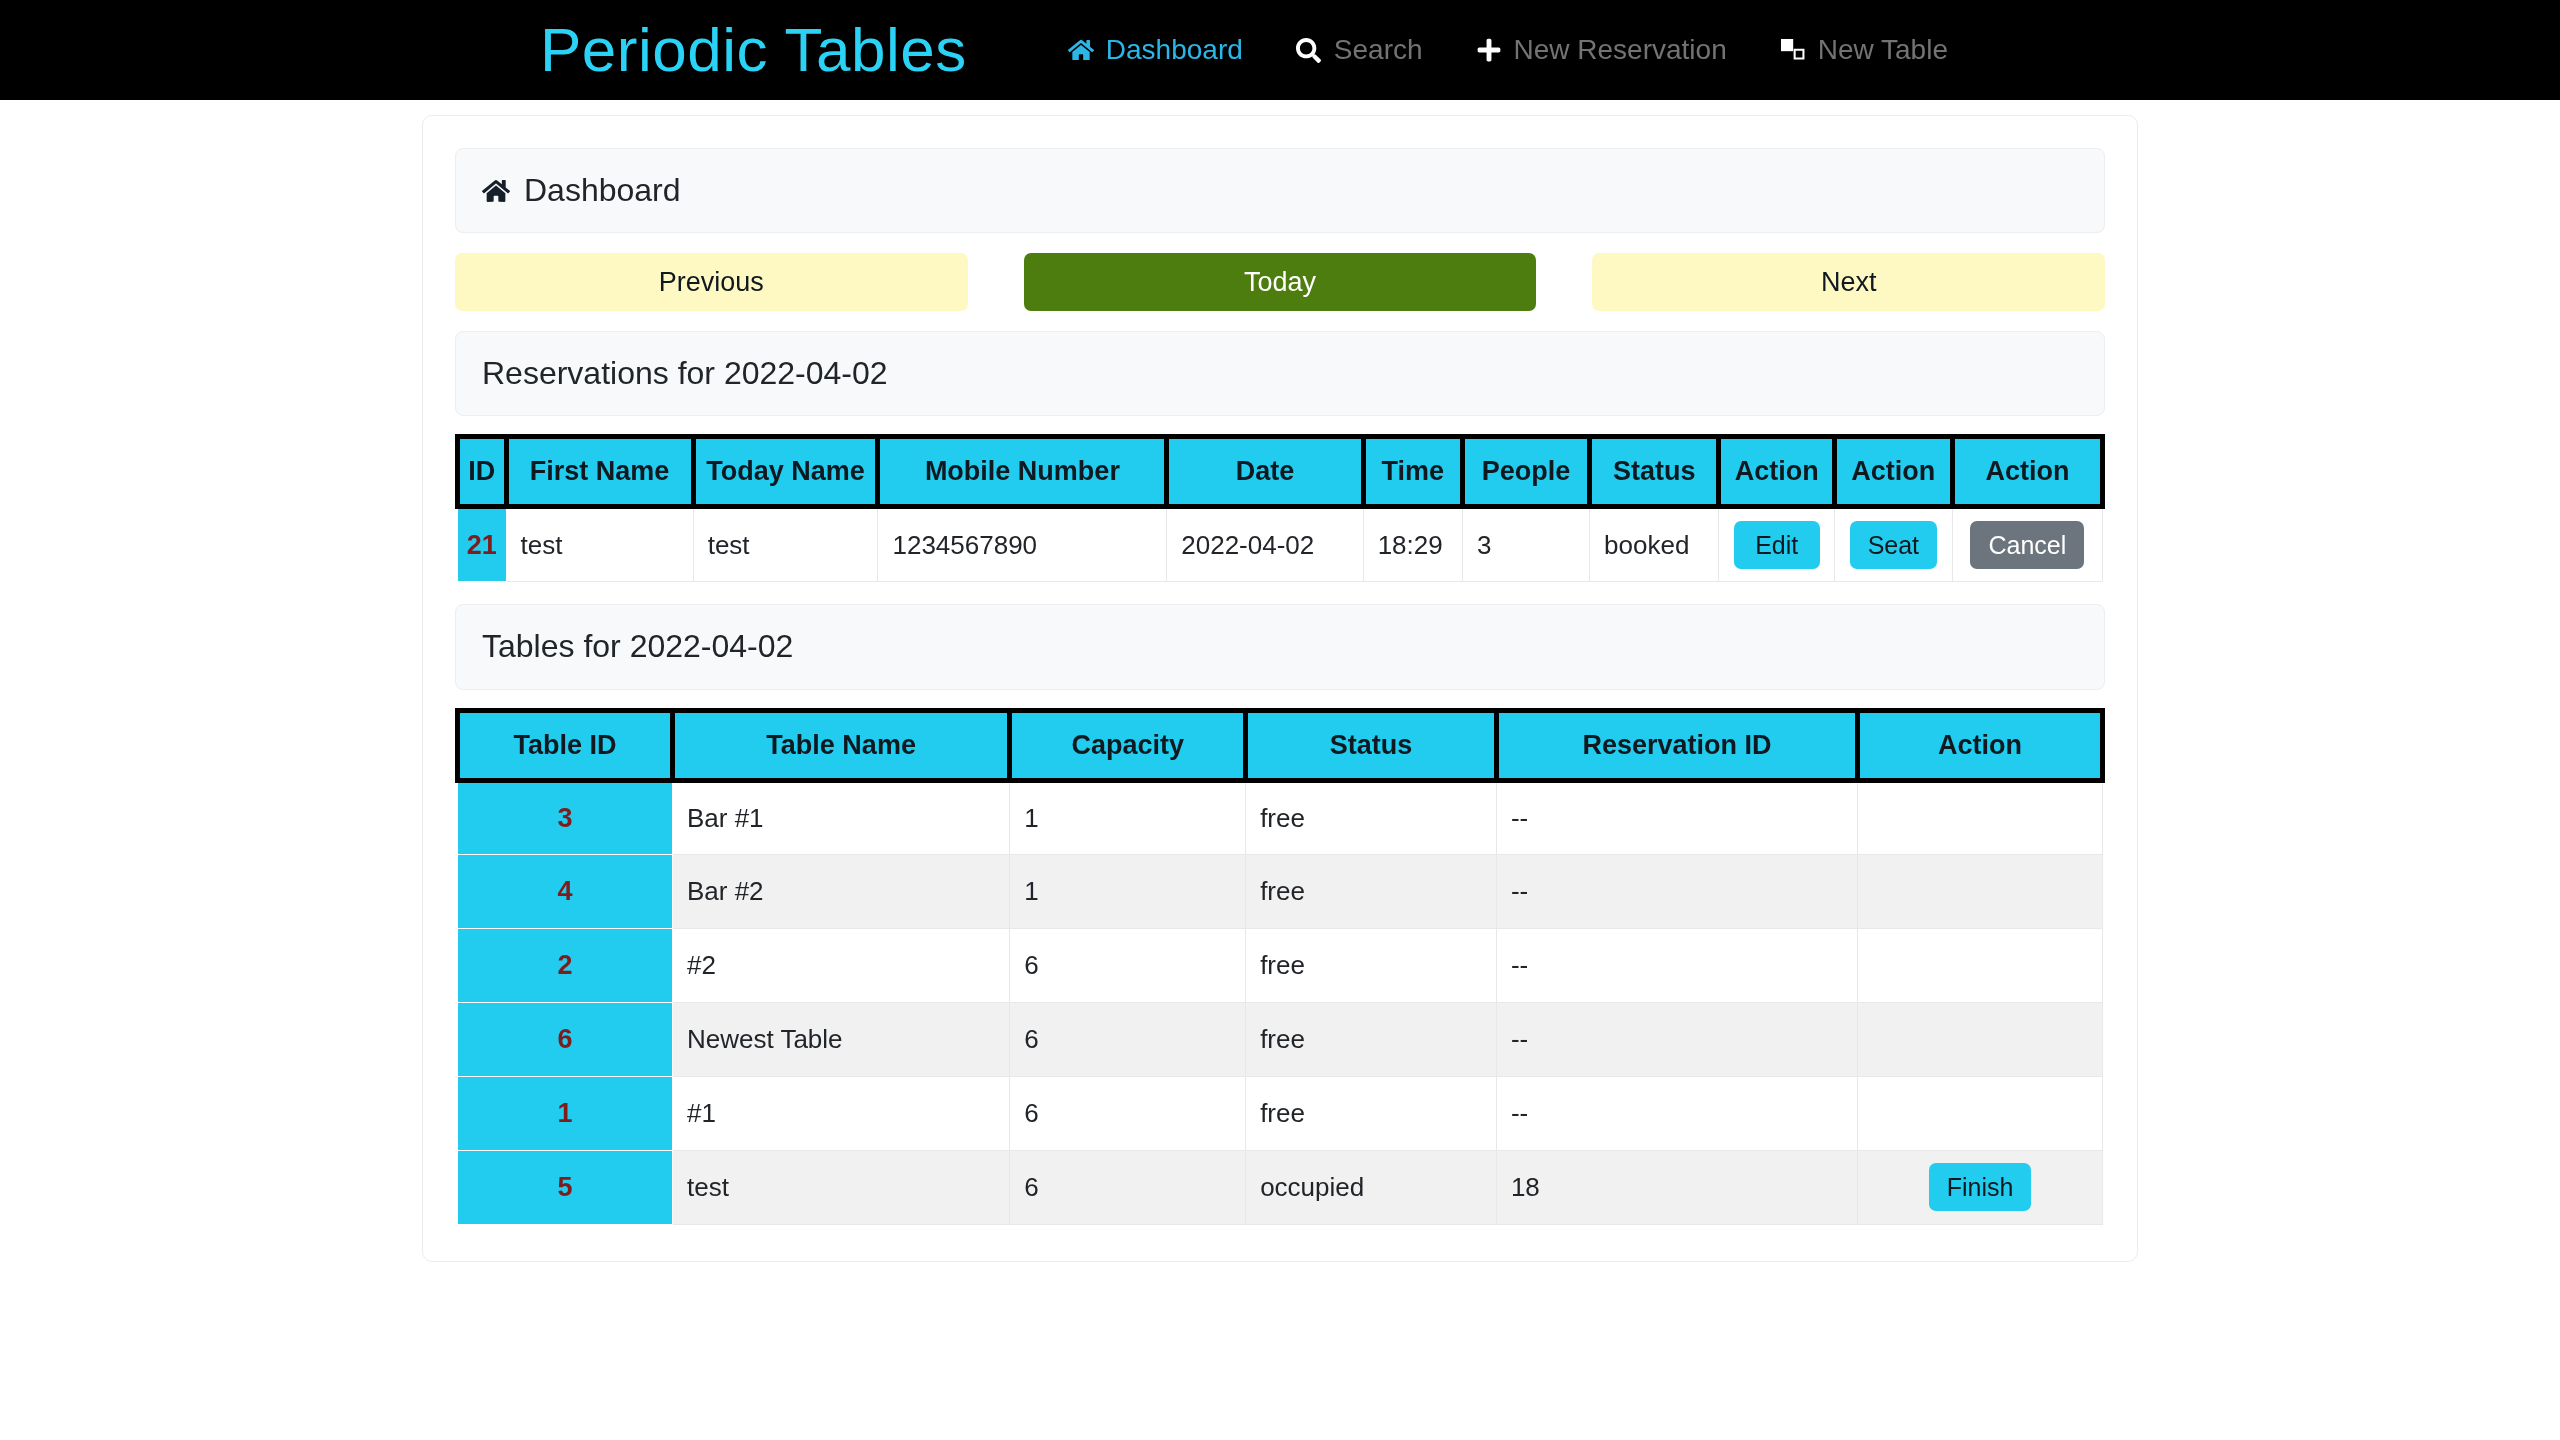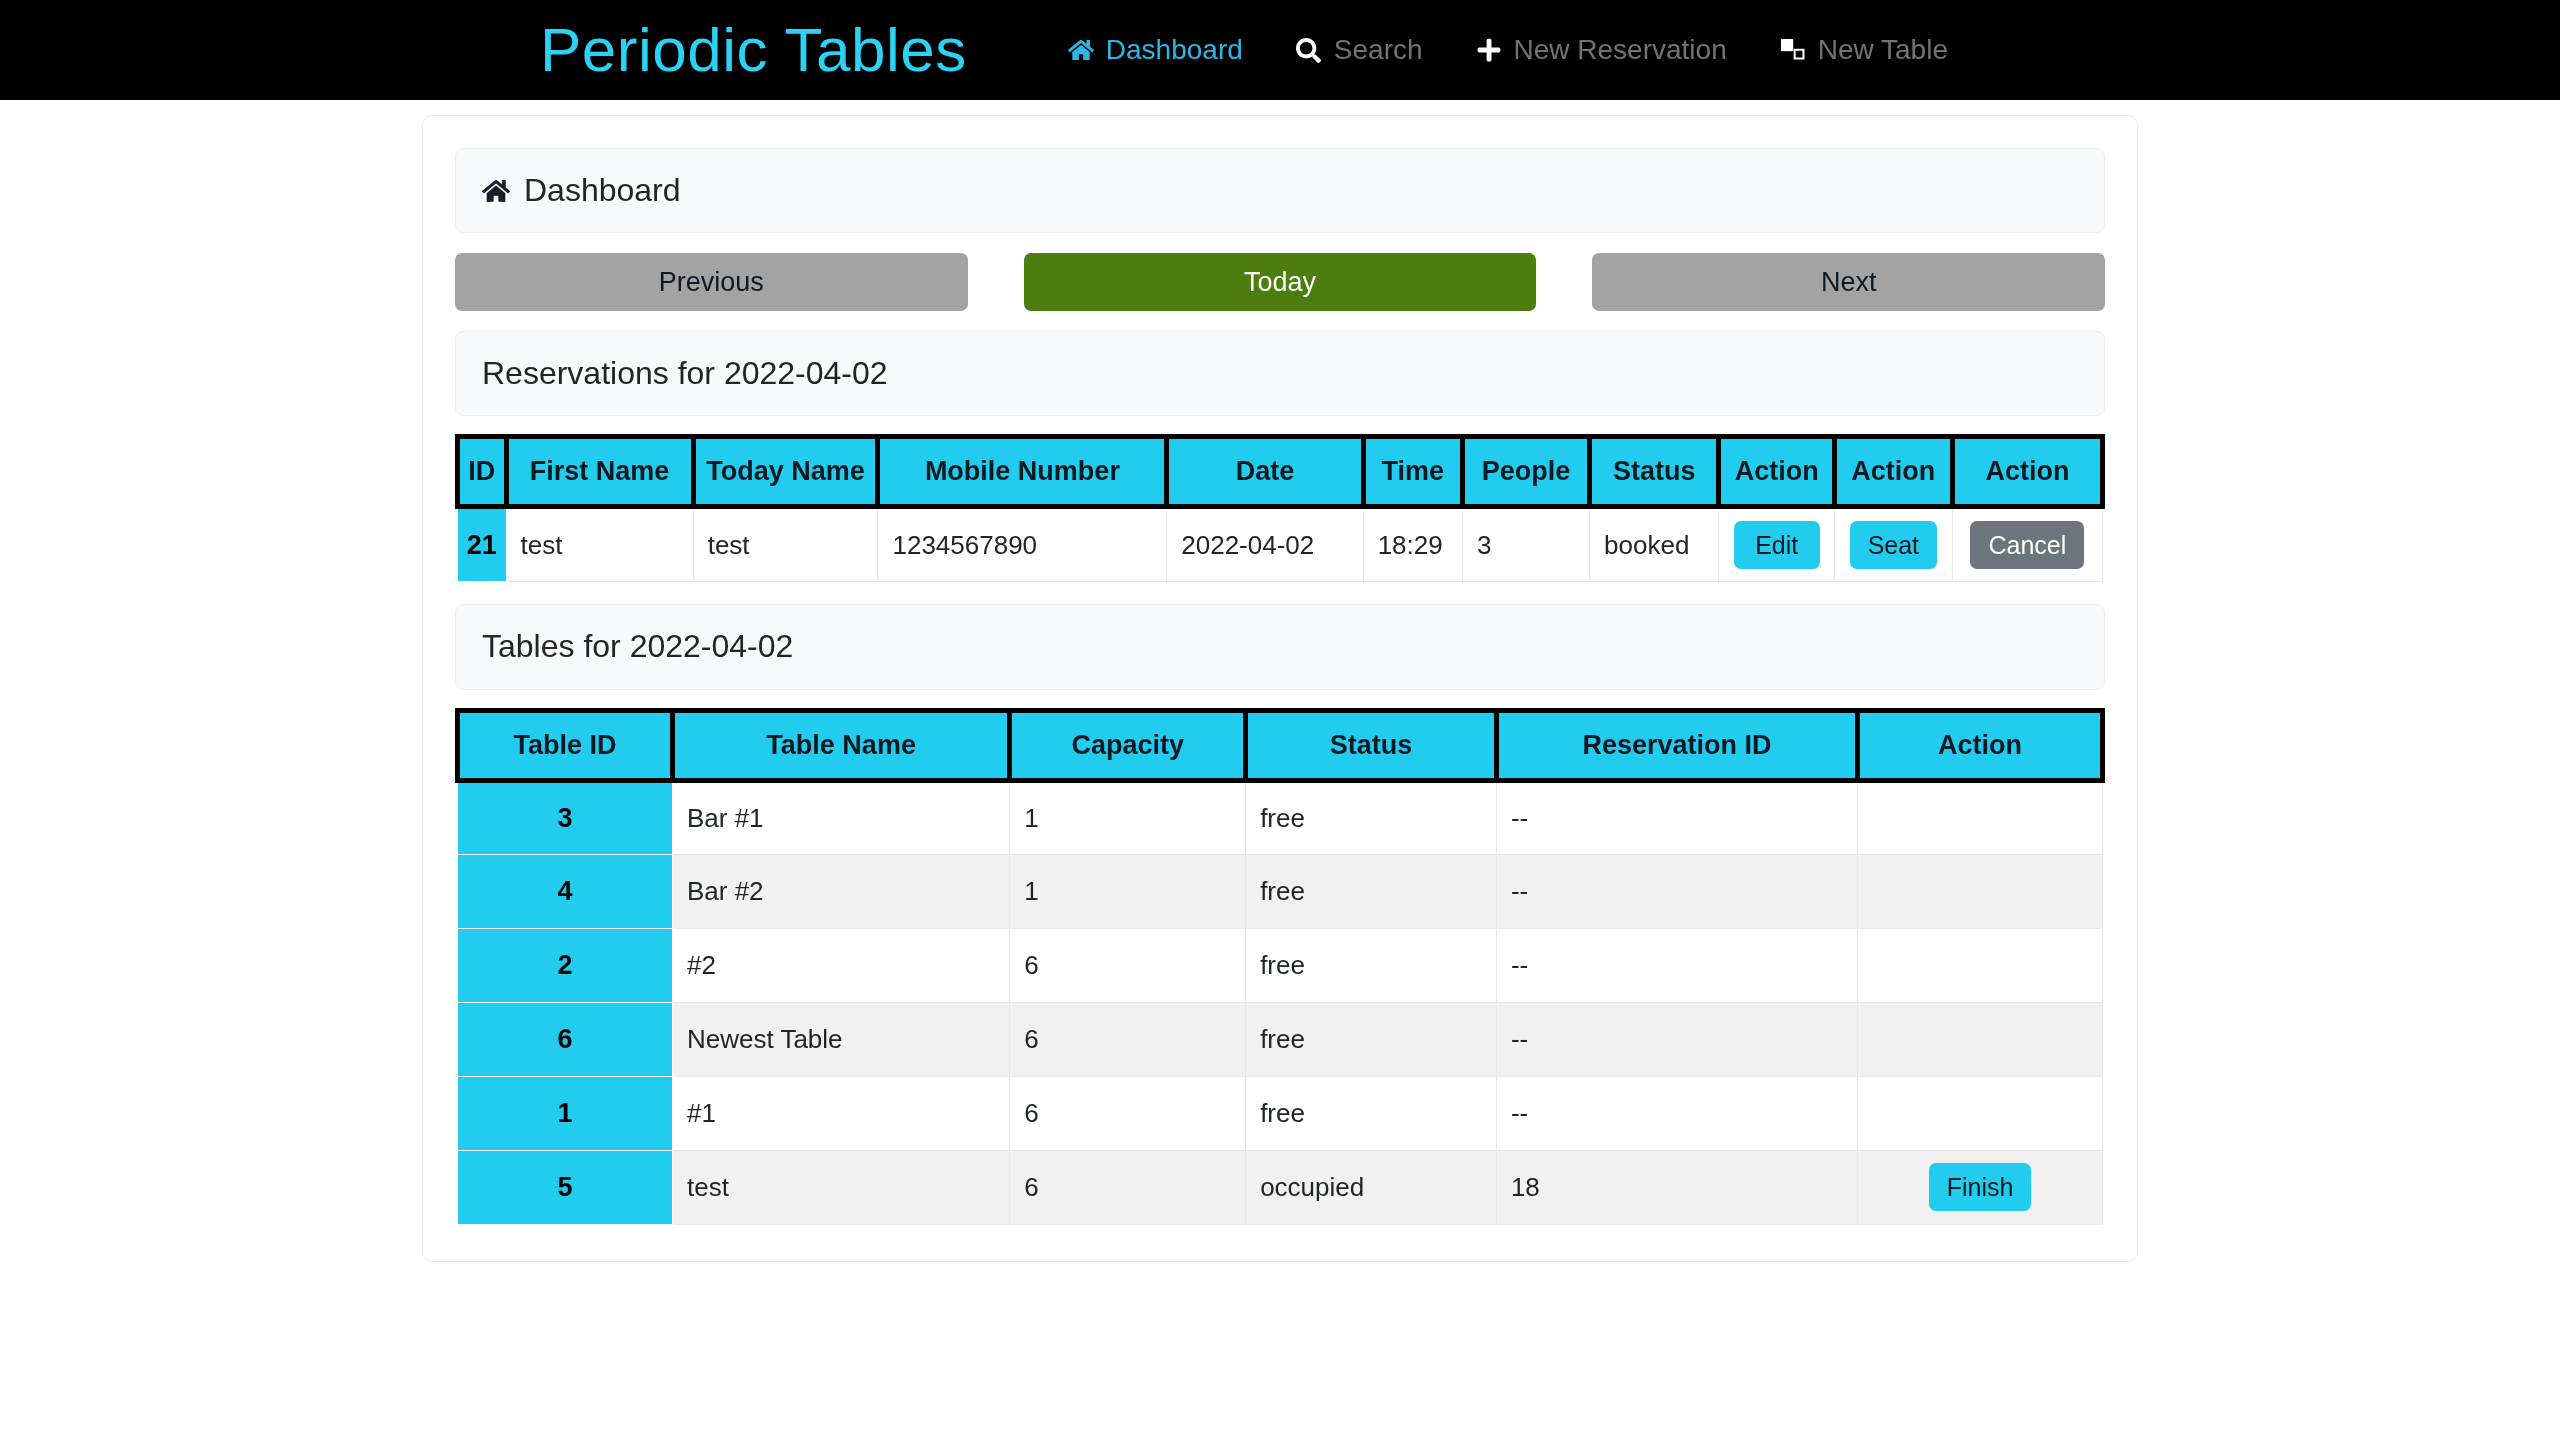--- a/index.html
+++ b/index.html
@@ -107,21 +107,21 @@
     border-radius: 7px;
     font-family: "Liberation Sans", sans-serif;
     font-size: 27px;
     font-weight: 400;
     cursor: pointer;
     line-height: 1;
   }
   .btn-daynav {
     flex: 1;
     height: 58px;
-    background: #a3a3a3;
+    background: #fef9c3;
     color: #101820;
   }
   .btn-daynav.secondary {
     background: #4d7c0f;
     color: #ffffff;
   }
 
   
   .tablewrap { margin-top: 18px; }
   table {
@@ -145,21 +145,21 @@
     padding: 18px 14px;
     border: 1px solid #e6e8ea;
     vertical-align: middle;
     height: 74px;
     overflow: hidden;
     text-overflow: ellipsis;
     white-space: nowrap;
   }
   tbody th.idcell {
     background: #22ccee;
-    color: #000000;
+    color: #7f1d1d;
     font-size: 27px;
     font-weight: 700;
     border: 1px solid #ffffff;
     vertical-align: middle;
     height: 74px;
   }
   
   #reservations-table tbody th.idcell { text-align: center; padding: 18px 6px; }
   
   #tables-table tbody th.idcell { text-align: center; }

